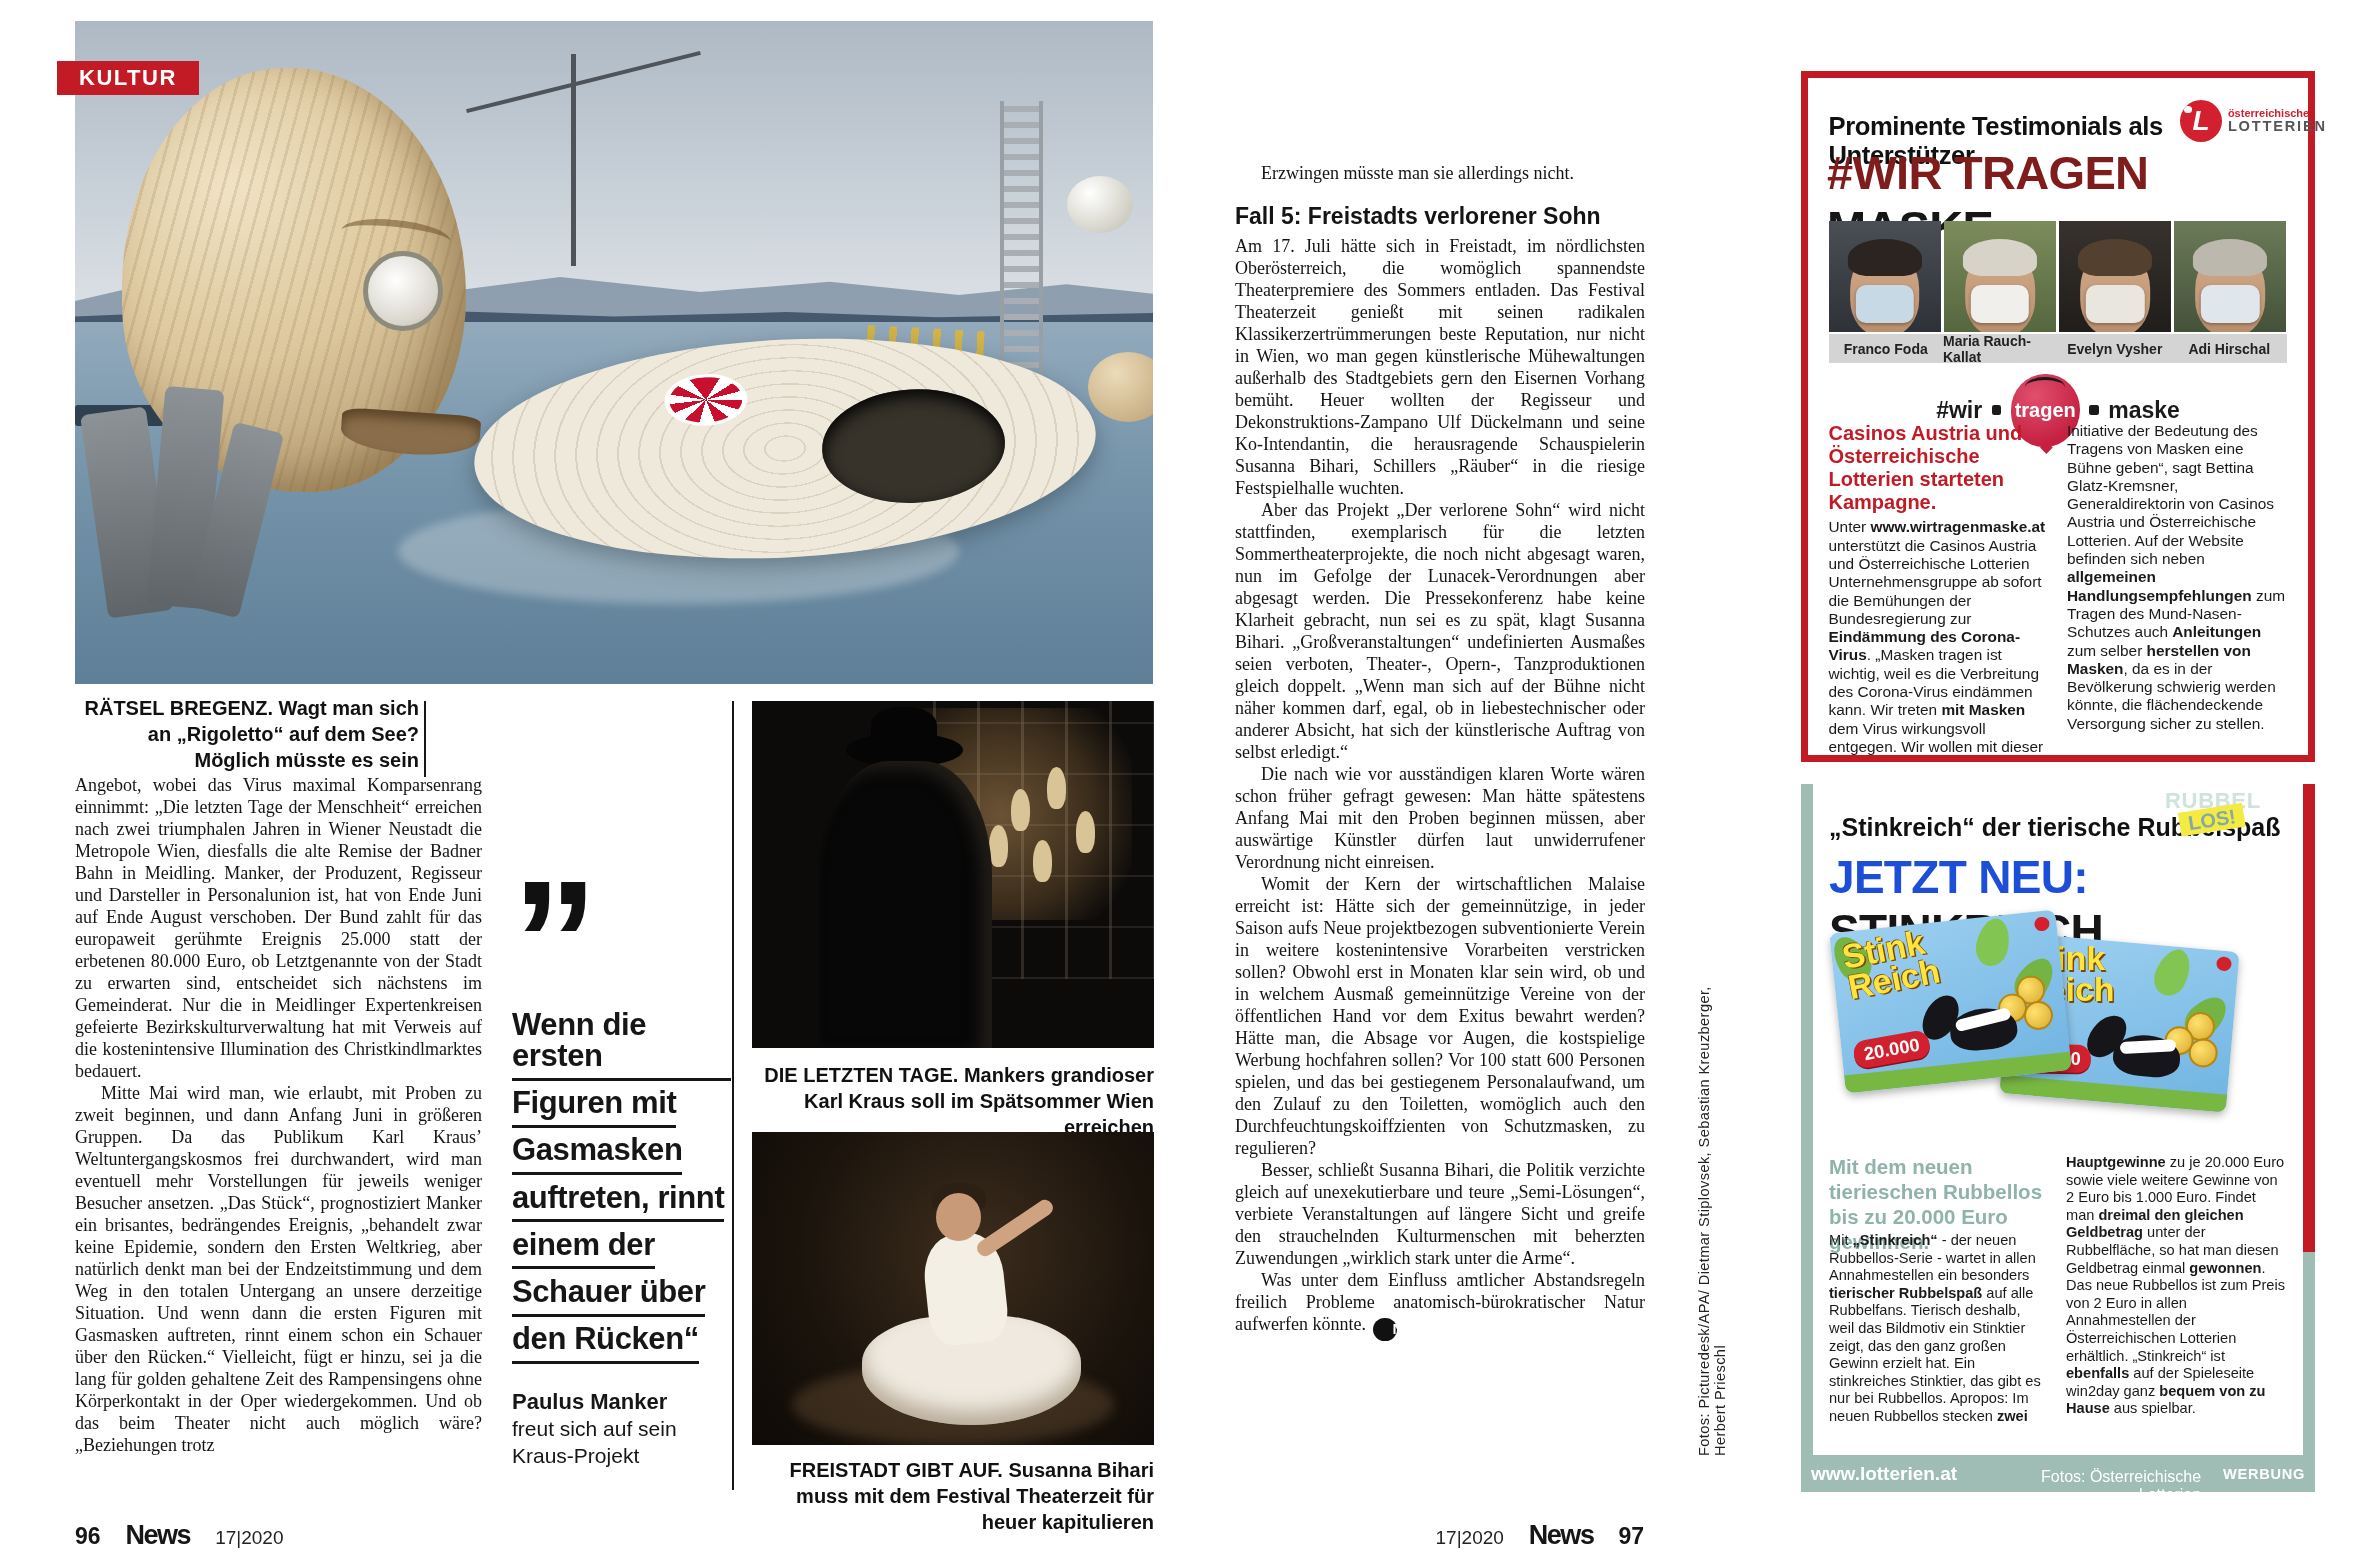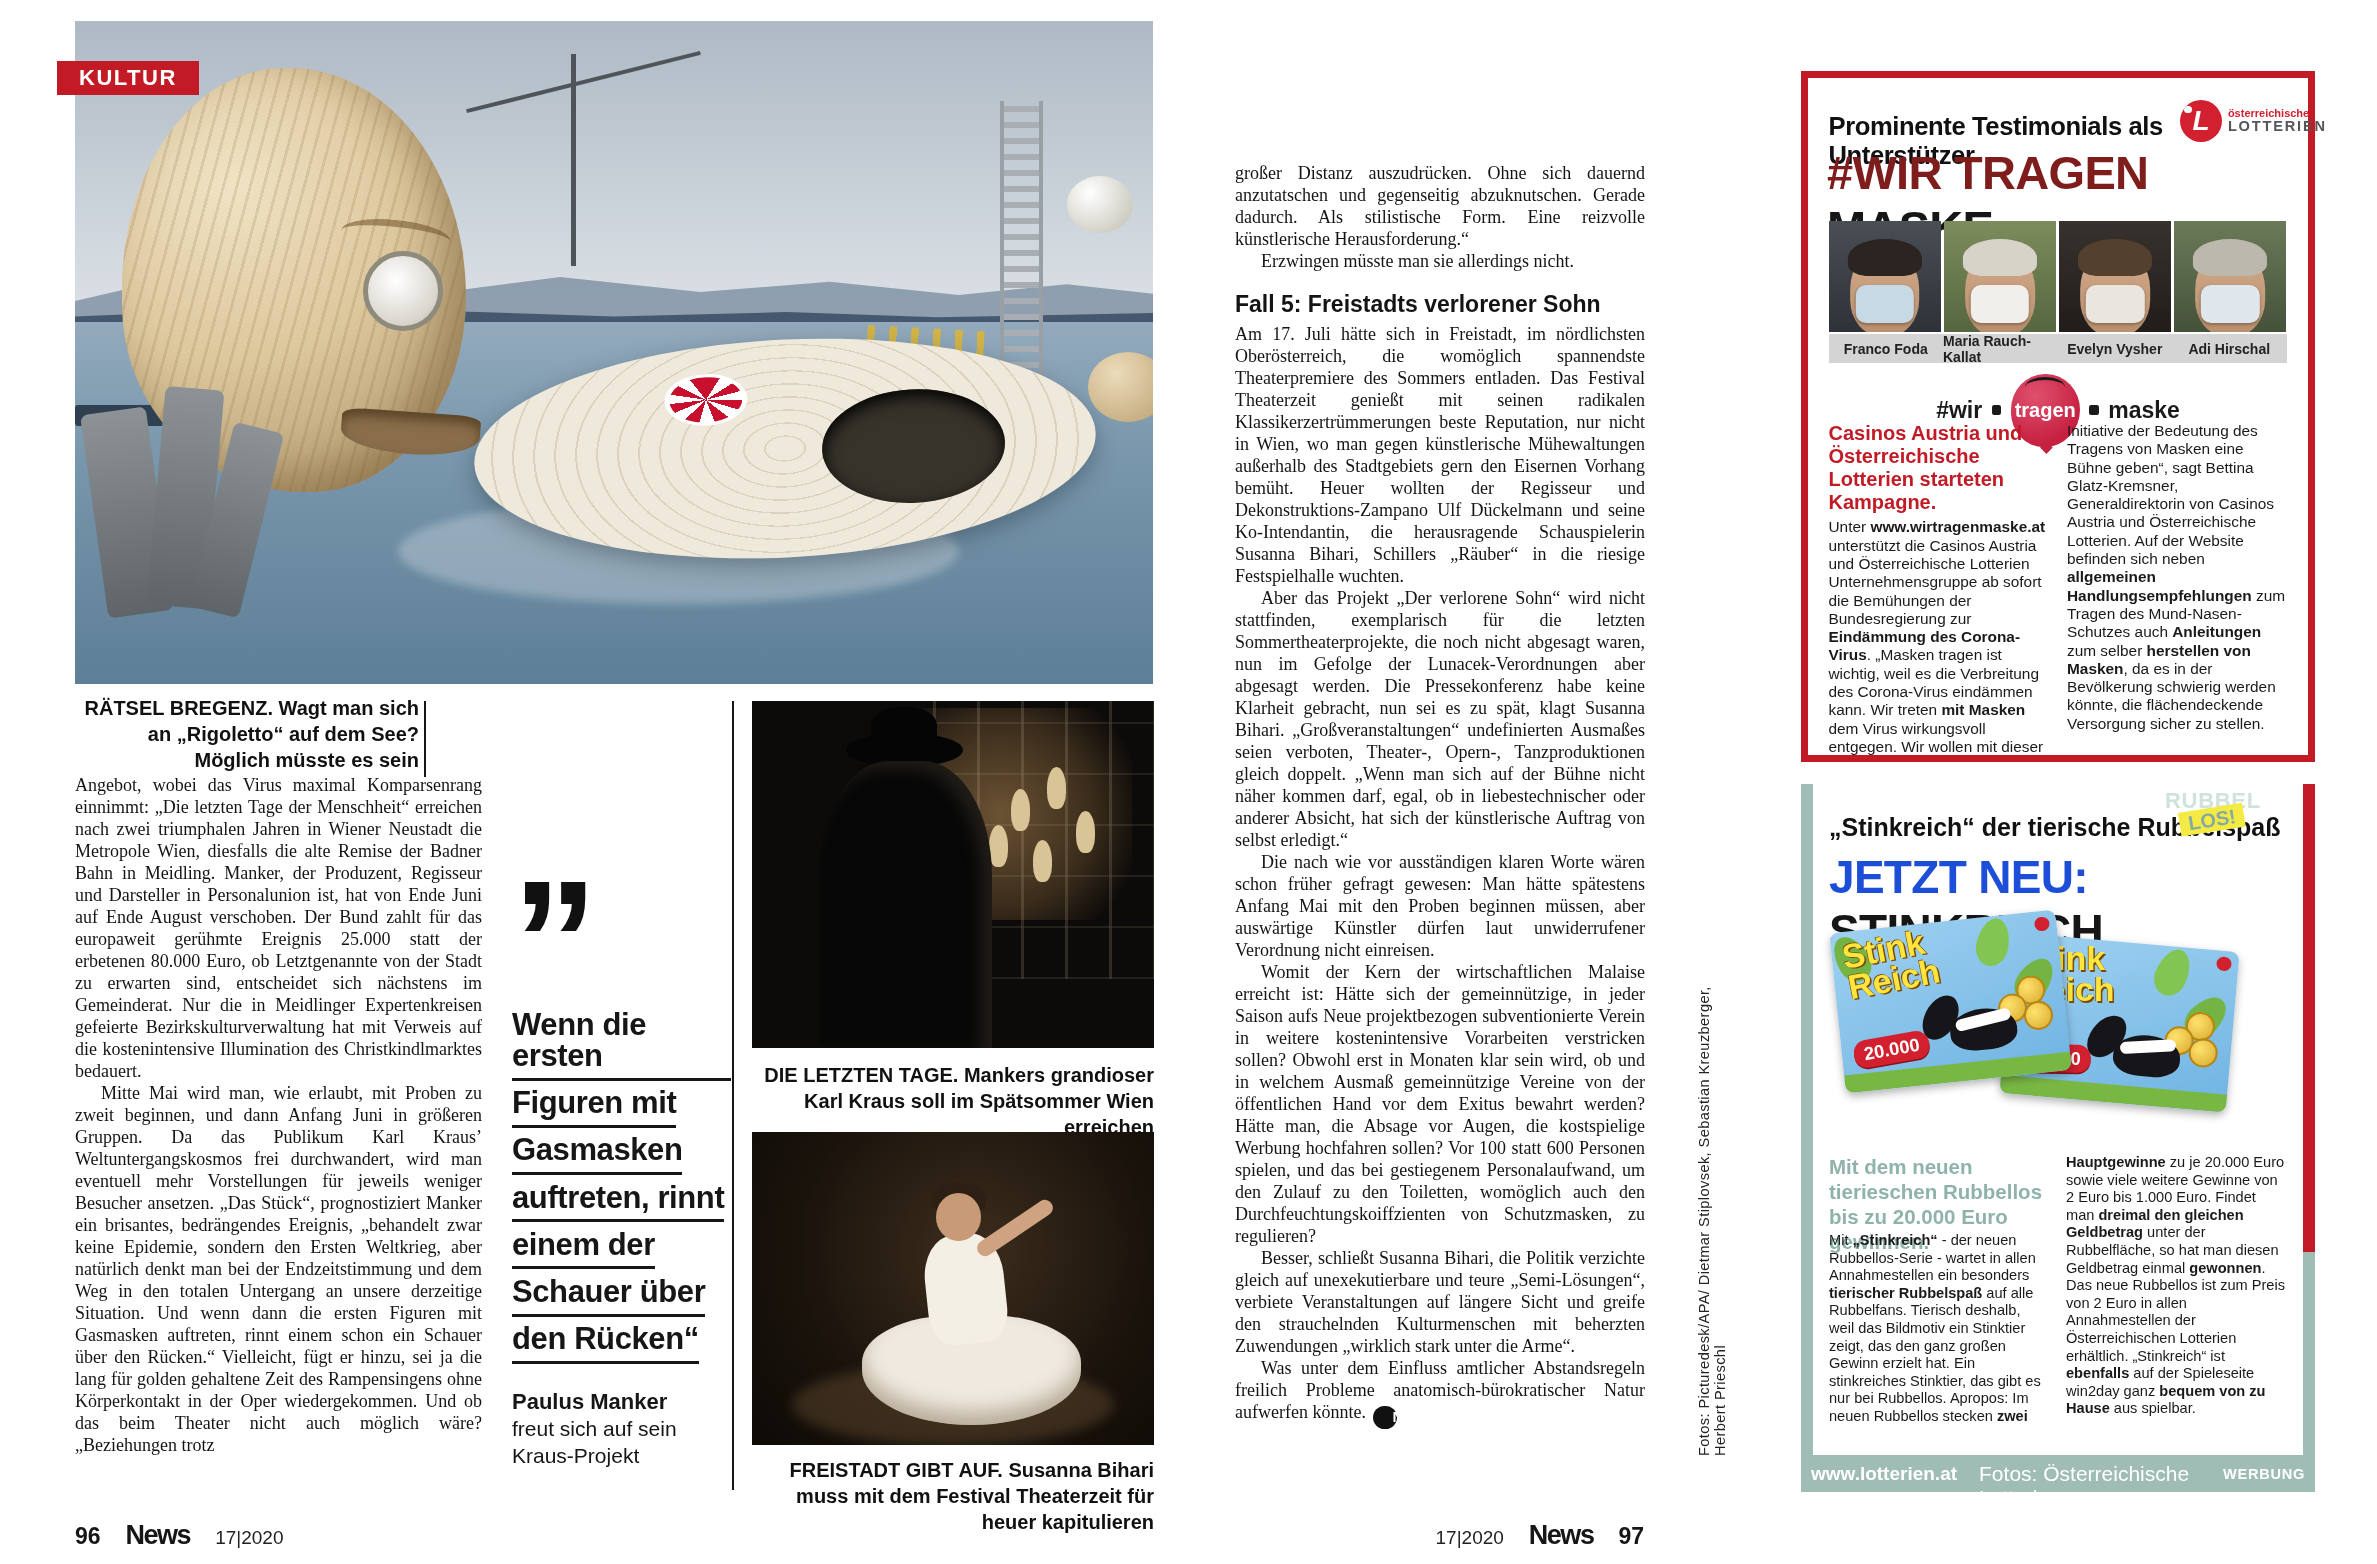--- a/index.html
+++ b/index.html
@@ -191,21 +191,21 @@
   #card2{left:176px;top:34px;transform:rotate(5deg);}
   #card1{left:7.3px;top:13px;transform:rotate(-6deg);z-index:2;}
   #ad2 .tealhead{position:absolute;left:28px;top:370px;width:223px;color:#8fb3ab;
       font-size:20.5px;line-height:25px;font-weight:700;}
   #ad2 .adcol{font-size:14.6px;line-height:17.6px;}
   #ad2-col-l{left:28px;top:448px;width:219px;}
   #ad2-col-r{left:265px;top:370px;width:219px;}
   #ad2 .bar{position:absolute;left:0;bottom:0;width:100%;height:37px;background:#9fbdb5;color:#fff;
       display:flex;align-items:center;box-sizing:border-box;padding:0 10px;gap:22px;}
   #ad2 .bar .url{font-weight:700;font-size:19px;}
-  #ad2 .bar .foto{font-size:21px;flex:1;text-align:left;margin-top:24px;}
+  #ad2 .bar .foto{font-size:16px;flex:1;text-align:right;margin-top:24px;}
   #ad2 .bar .werb{font-size:14.6px;font-weight:700;letter-spacing:0.7px;}
 </style>
 </head>
 <body>
 
 <div id="page">
 
   <div class="abs" id="kultur">KULTUR</div>
 
   <div class="abs" id="hero">
@@ -279,21 +279,20 @@
     <div class="floor"></div>
     <div class="skirt"></div>
     <div class="torso"></div>
     <div class="arm"></div>
     <div class="hair2"></div>
     <div class="head2"></div>
   </div>
   <div class="abs caption" id="caption2" style="left:752px;top:1457px;width:402px;"><b>FREISTADT GIBT AUF.</b> Susanna Bihari muss mit dem Festival Theaterzeit für heuer kapitulieren</div>
 
   <div class="abs serif" id="col2">
-    <p>großer Distanz auszudrücken. Ohne sich dauernd anzutatschen und gegenseitig abzuknutschen. Gerade dadurch. Als stilistische Form. Eine reizvolle künstlerische Herausforderung.“</p>
     <p class="ind">Erzwingen müsste man sie allerdings nicht.</p>
     <h3>Fall 5: Freistadts verlorener Sohn</h3>
     <p>Am 17. Juli hätte sich in Freistadt, im nördlichsten Oberösterreich, die womöglich spannendste Theaterpremiere des Sommers entladen. Das Festival Theaterzeit genießt mit seinen radikalen Klassikerzertrümmerungen beste Reputation, nur nicht in Wien, wo man gegen künstlerische Mühewaltungen außerhalb des Stadtgebiets gern den Eisernen Vorhang bemüht. Heuer wollten der Regisseur und Dekonstruktions-Zampano Ulf Dückelmann und seine Ko-Intendantin, die herausragende Schauspielerin Susanna Bihari, Schillers „Räuber“ in die riesige Festspielhalle wuchten.</p>
     <p class="ind">Aber das Projekt „Der verlorene Sohn“ wird nicht stattfinden, exemplarisch für die letzten Sommertheaterprojekte, die noch nicht abgesagt waren, nun im Gefolge der Lunacek-Verordnungen aber abgesagt werden. Die Pressekonferenz habe keine Klarheit gebracht, nun sei es zu spät, klagt Susanna Bihari. „Großveranstaltungen“ undefinierten Ausmaßes seien verboten, Theater-, Opern-, Tanzproduktionen gleich doppelt. „Wenn man sich auf der Bühne nicht näher kommen darf, egal, ob in liebestechnischer oder anderer Absicht, hat sich der künstlerische Auftrag von selbst erledigt.“</p>
     <p class="ind">Die nach wie vor ausständigen klaren Worte wären schon früher gefragt gewesen: Man hätte spätestens Anfang Mai mit den Proben beginnen müssen, aber auswärtige Künstler dürfen laut unwiderrufener Verordnung nicht einreisen.</p>
     <p class="ind">Womit der Kern der wirtschaftlichen Malaise erreicht ist: Hätte sich der gemeinnützige, in jeder Saison aufs Neue projektbezogen subventionierte Verein in weitere kostenintensive Vorarbeiten verstricken sollen? Obwohl erst in Monaten klar sein wird, ob und in welchem Ausmaß gemeinnützige Vereine von der öffentlichen Hand vor dem Exitus bewahrt werden? Hätte man, die Absage vor Augen, die kostspielige Werbung hochfahren sollen? Vor 100 statt 600 Personen spielen, und das bei gestiegenem Personalaufwand, um den Zulauf zu den Toiletten, womöglich auch den Durchfeuchtungskoiffzienten von Schutzmasken, zu regulieren?</p>
     <p class="ind">Besser, schließt Susanna Bihari, die Politik verzichte gleich auf unexekutierbare und teure „Semi-Lösungen“, verbiete Veranstaltungen auf längere Sicht und greife den strauchelnden Kulturmenschen mit beherzten Zuwendungen „wirklich stark unter die Arme“.</p>
     <p class="ind"><span>Was unter dem Einfluss amtlicher Abstandsregeln freilich Probleme anatomisch-bürokratischer Natur aufwerfen könnte.</span><span class="nglyph">N</span></p>
   </div>
 

